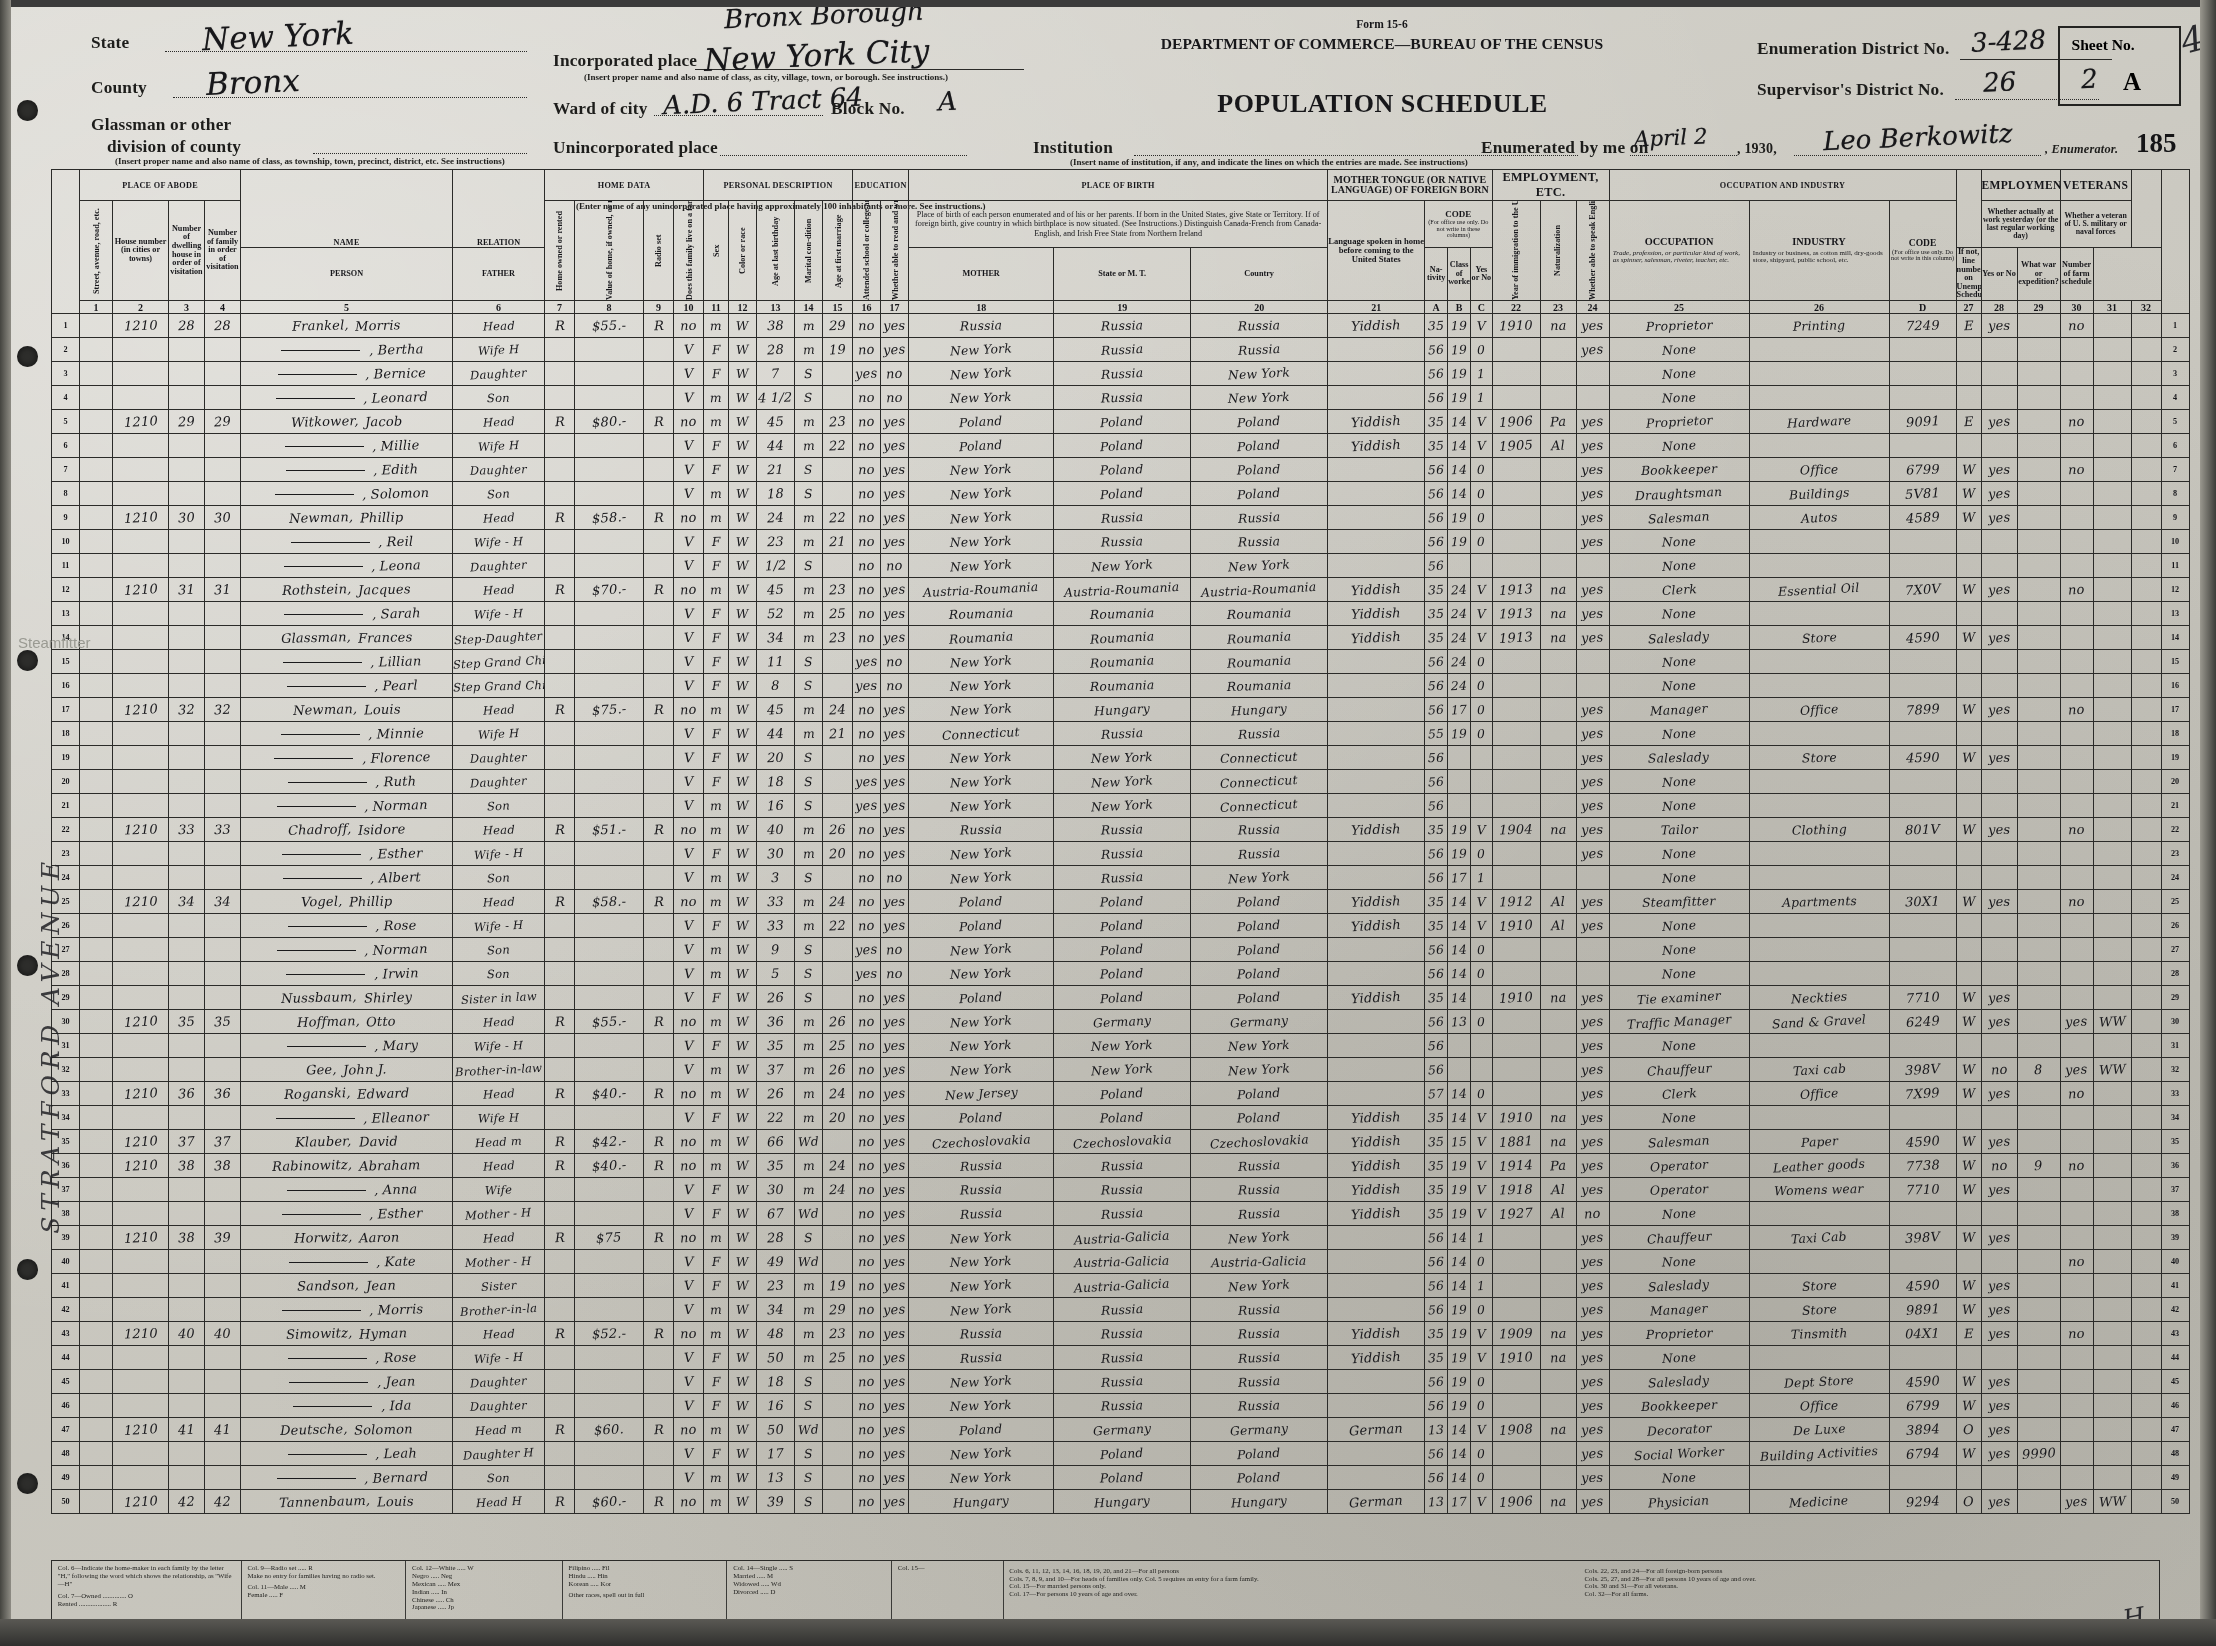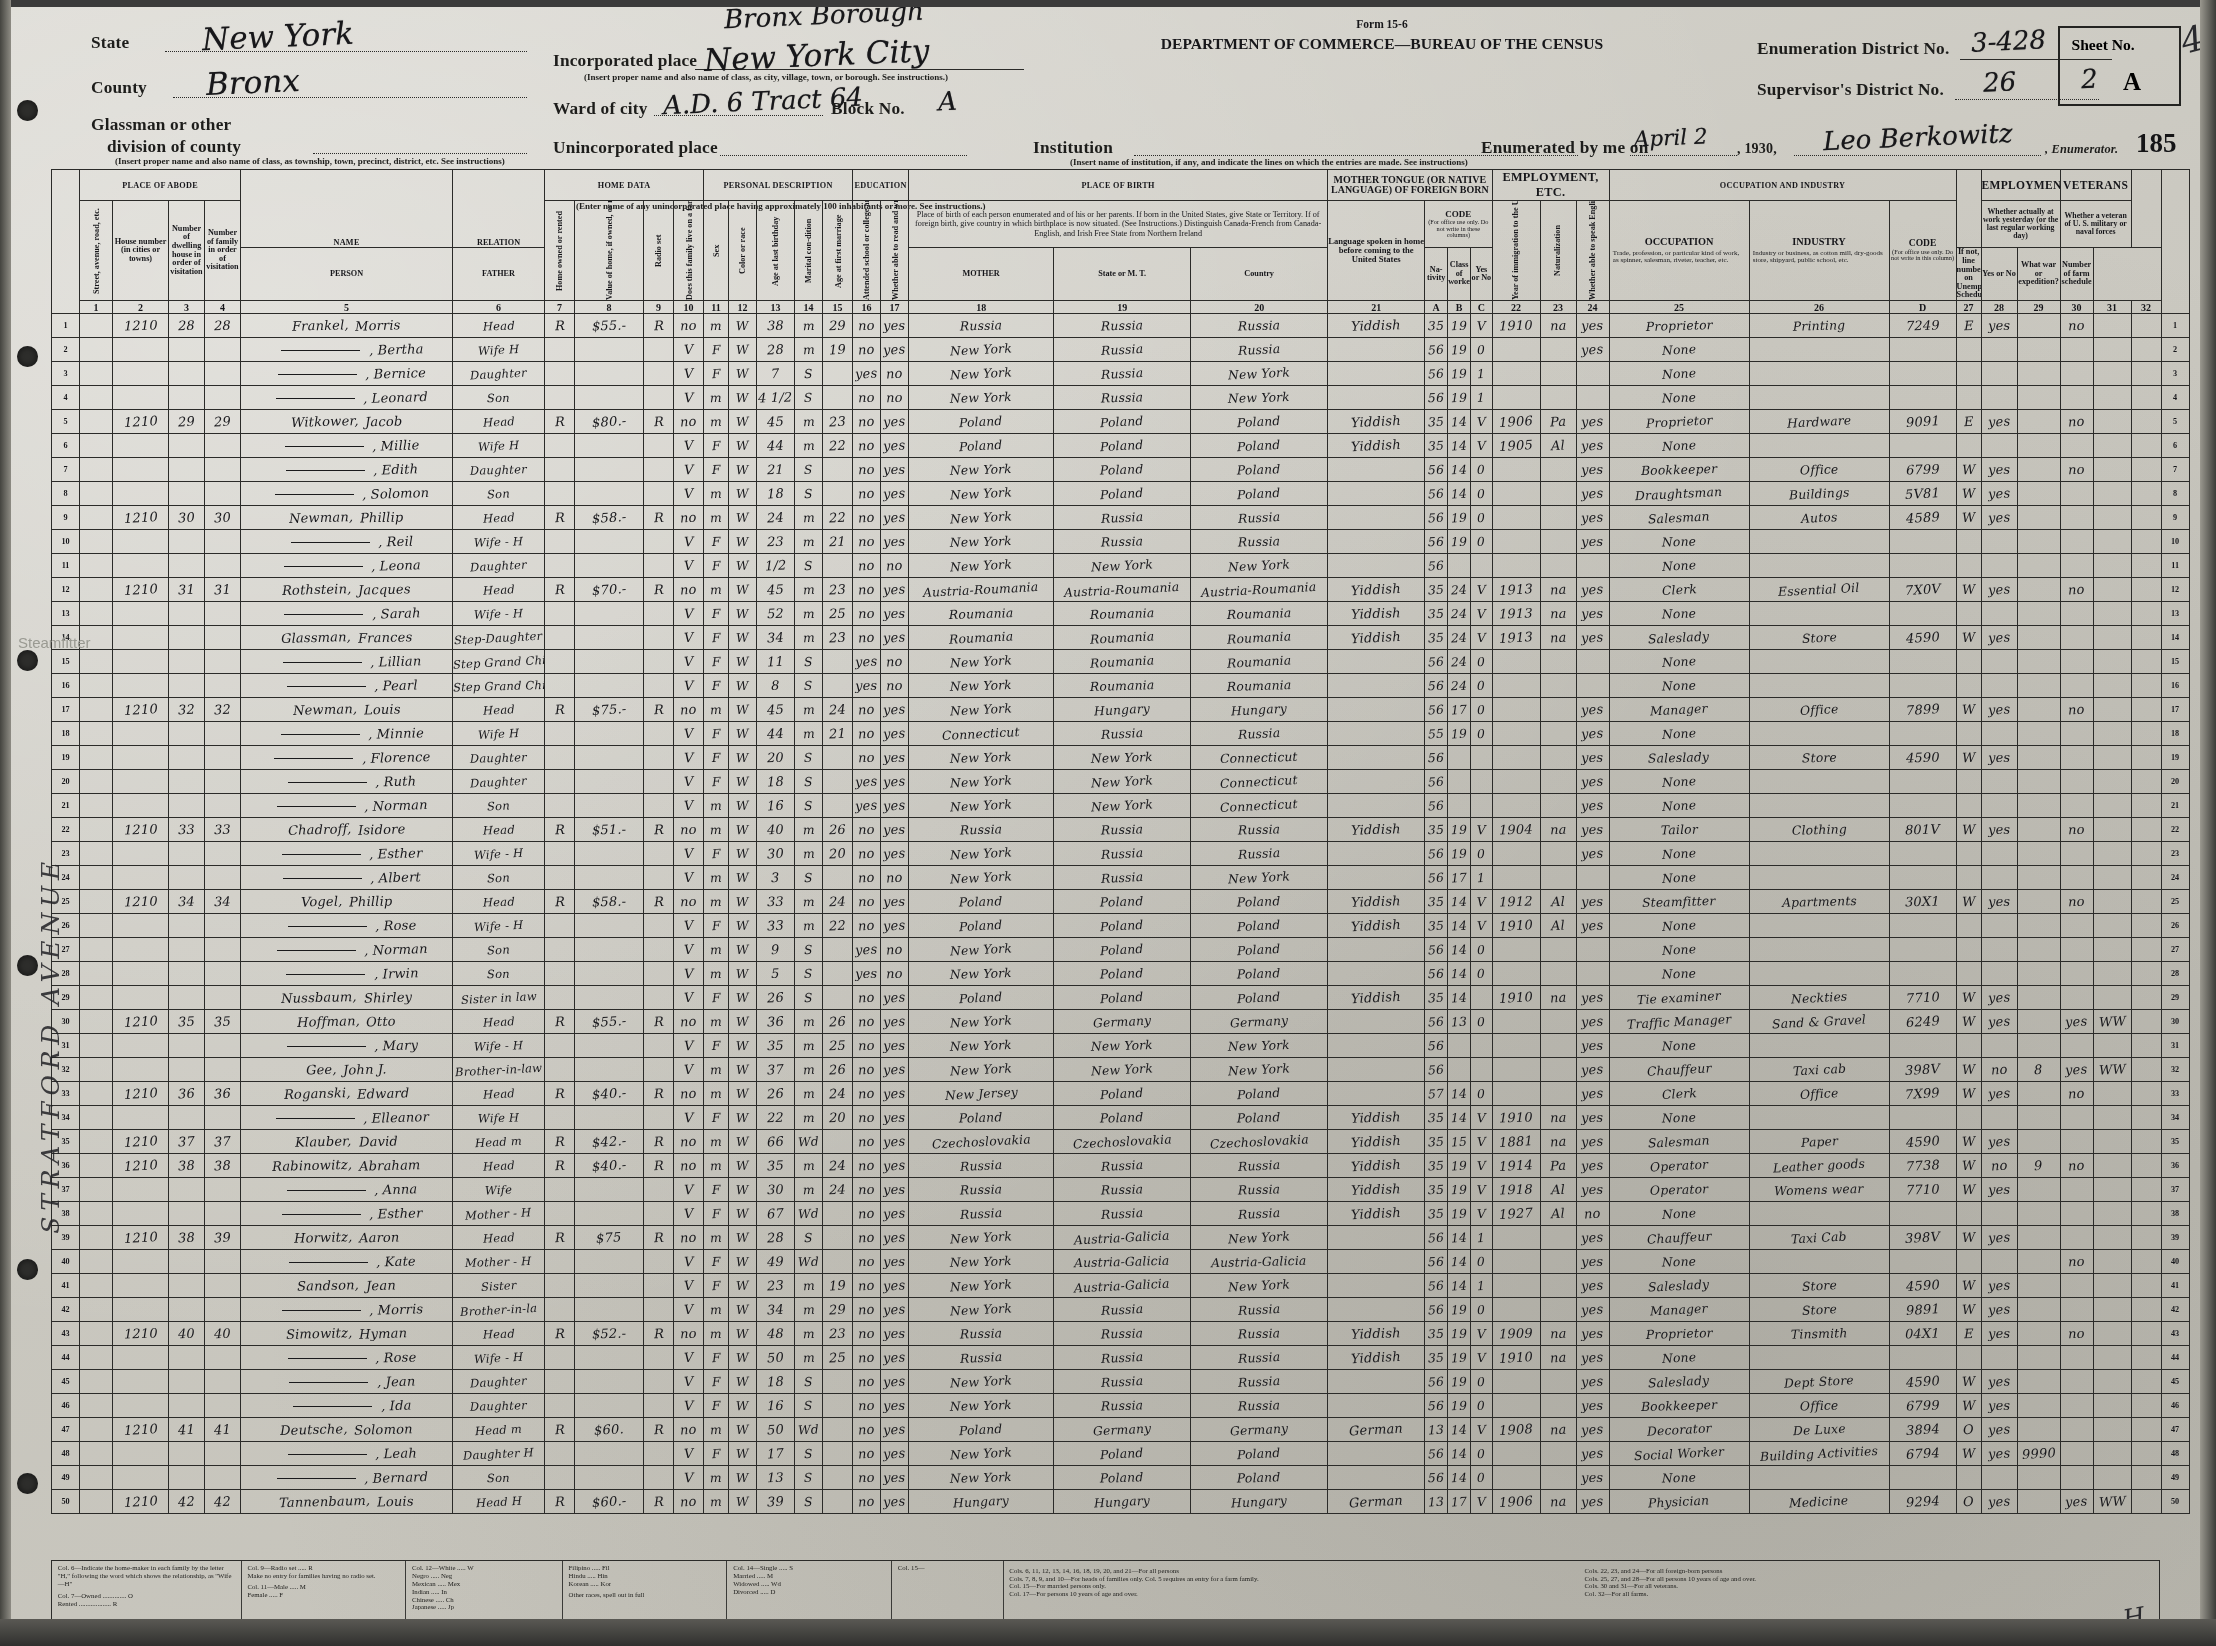--- a/index.html
+++ b/index.html
@@ -158,20 +158,21 @@
     <span class="lbl" style="left:553px;top:138px;">Unincorporated place</span>
     <span class="dotline" style="left:720px;top:155px;width:247px;"></span>
     <span class="lbl small" style="left:576px;top:157px;margin-top:44px;">(Enter name of any unincorporated place having approximately 100 inhabitants or more.  See instructions.)</span>
 
     <span class="lbl" style="left:1033px;top:138px;">Institution</span>
     <span class="dotline" style="left:1134px;top:155px;width:444px;"></span>
     <span class="lbl small" style="left:1070px;top:157px;">(Insert name of institution, if any, and indicate the lines on which the entries are made.  See instructions)</span>
 
     <span class="ctr" style="left:1053px;top:18px;width:658px;font-size:11.5px;">Form 15-6</span>
     <span class="ctr" style="left:1053px;top:35px;width:658px;font-size:15.6px;">DEPARTMENT OF COMMERCE—BUREAU OF THE CENSUS</span>
+    <span class="ctr" style="left:1045px;top:89px;width:675px;font-size:26px;letter-spacing:0.5px;">POPULATION SCHEDULE</span>
 
     <span class="lbl" style="left:1757px;top:39px;">Enumeration District No.</span>
     <span class="solidline" style="left:1960px;top:59px;width:152px;"></span>
     <span class="hw m" style="left:1971px;top:26px;">3-428</span>
 
     <span class="lbl" style="left:1757px;top:80px;">Supervisor's District No.</span>
     <span class="dotline" style="left:1955px;top:99px;width:144px;"></span>
     <span class="hw m" style="left:1983px;top:67px;">26</span>
 
     <div class="sheetbox" style="left:2058px;top:26px;width:119px;height:76px;">
@@ -280,21 +281,21 @@
       <th rowspan="2" class="tiny" style="font-size:8.6px;">Language spoken in home before coming to the United States</th>
       <th colspan="3" class="tiny">
         <div style="font-size:9px;">CODE</div>
         <div style="font-size:6.3px;font-weight:normal;">(For office use only.  Do not write in these columns)</div>
       </th>
       <th rowspan="2" class="vert">Year of immigration to the United States</th>
       <th rowspan="2" class="vert">Naturalization</th>
       <th rowspan="2" class="vert">Whether able to speak English</th>
       <th rowspan="2" class="tiny" style="padding:1.6px 3.3px;">
         <div style="font-size:10.3px;">OCCUPATION</div>
-        <div style="font-size:7px;font-weight:normal;text-align:left;margin-top:2.5px;">Trade, profession, or particular kind of work, as spinner, salesman, riveter, teacher, etc.</div>
+        <div style="font-size:7px;font-weight:normal;text-align:left;margin-top:2.5px;font-style:italic;">Trade, profession, or particular kind of work, as spinner, salesman, riveter, teacher, etc.</div>
       </th>
       <th rowspan="2" class="tiny" style="padding:1.6px 3.3px;">
         <div style="font-size:10.3px;">INDUSTRY</div>
         <div style="font-size:7px;font-weight:normal;text-align:left;margin-top:2.5px;">Industry or business, as cotton mill, dry-goods store, shipyard, public school, etc.</div>
       </th>
       <th rowspan="2" class="tiny">
         <div style="font-size:9.5px;">CODE</div>
         <div style="font-size:6.4px;font-weight:normal;">(For office use only.  Do not write in this column)</div>
       </th>
       <th colspan="2" class="tiny" style="font-size:7.8px;">Whether actually at work yesterday (or the last regular working day)</th>

